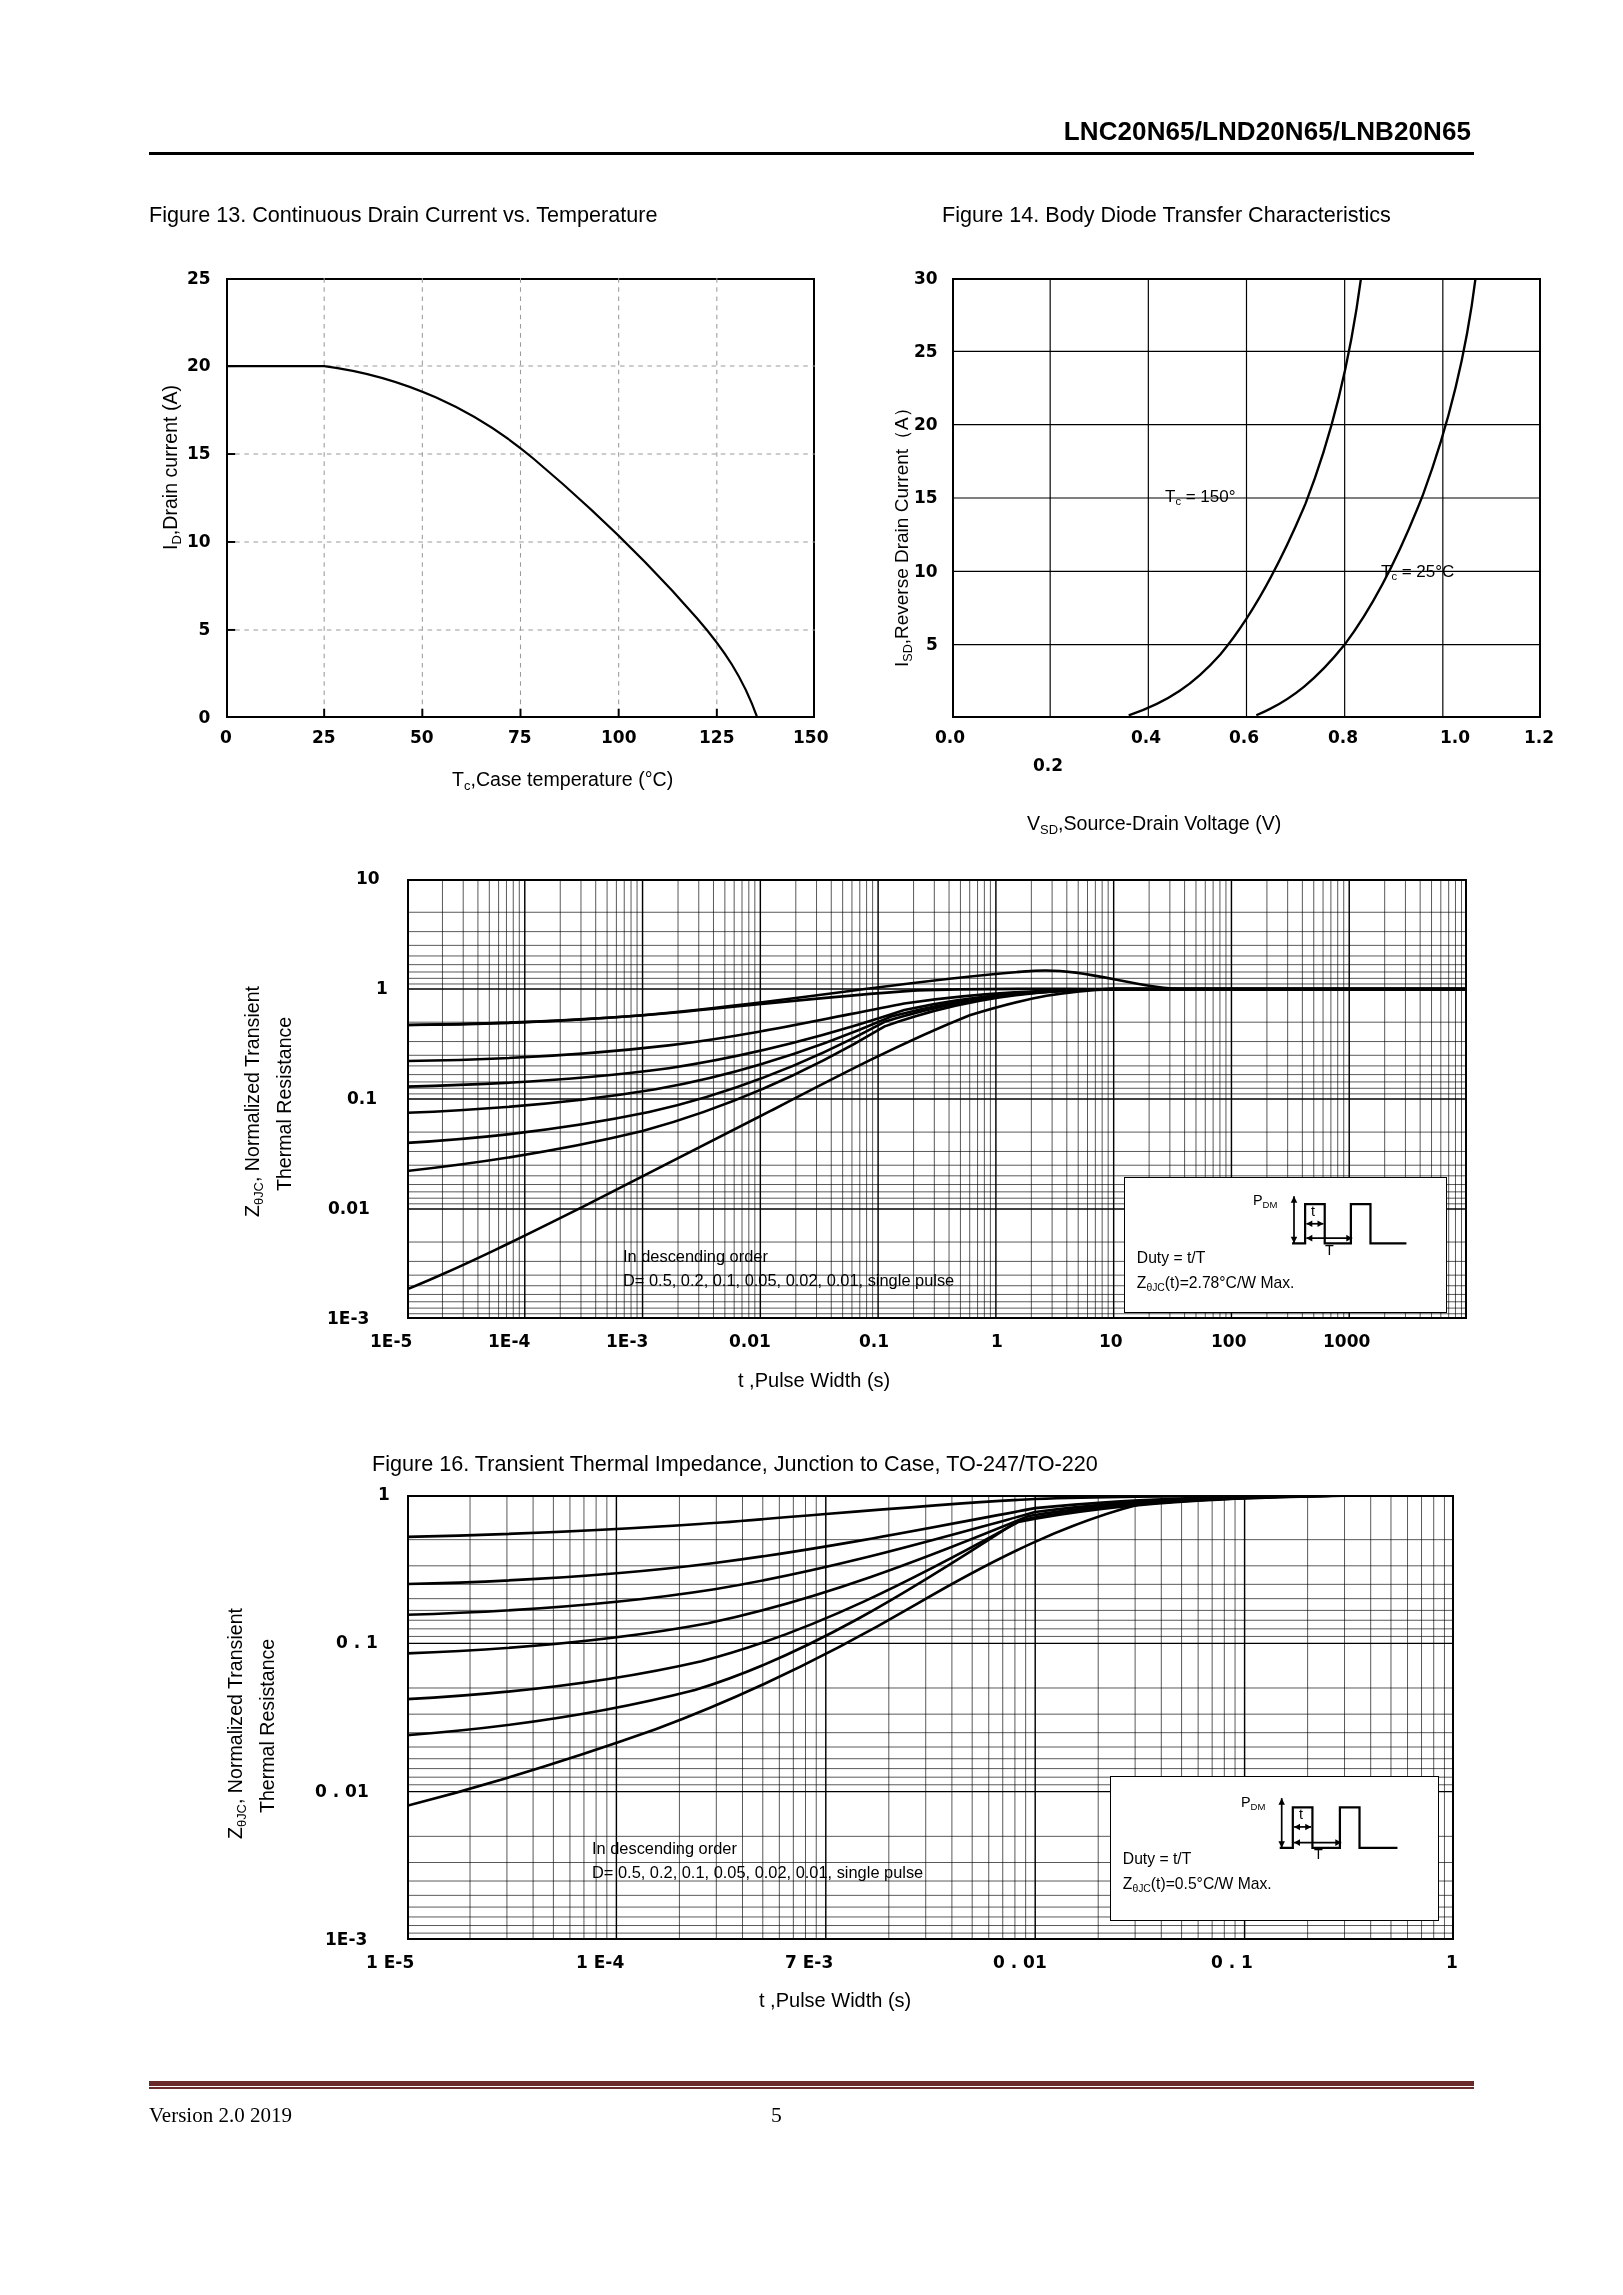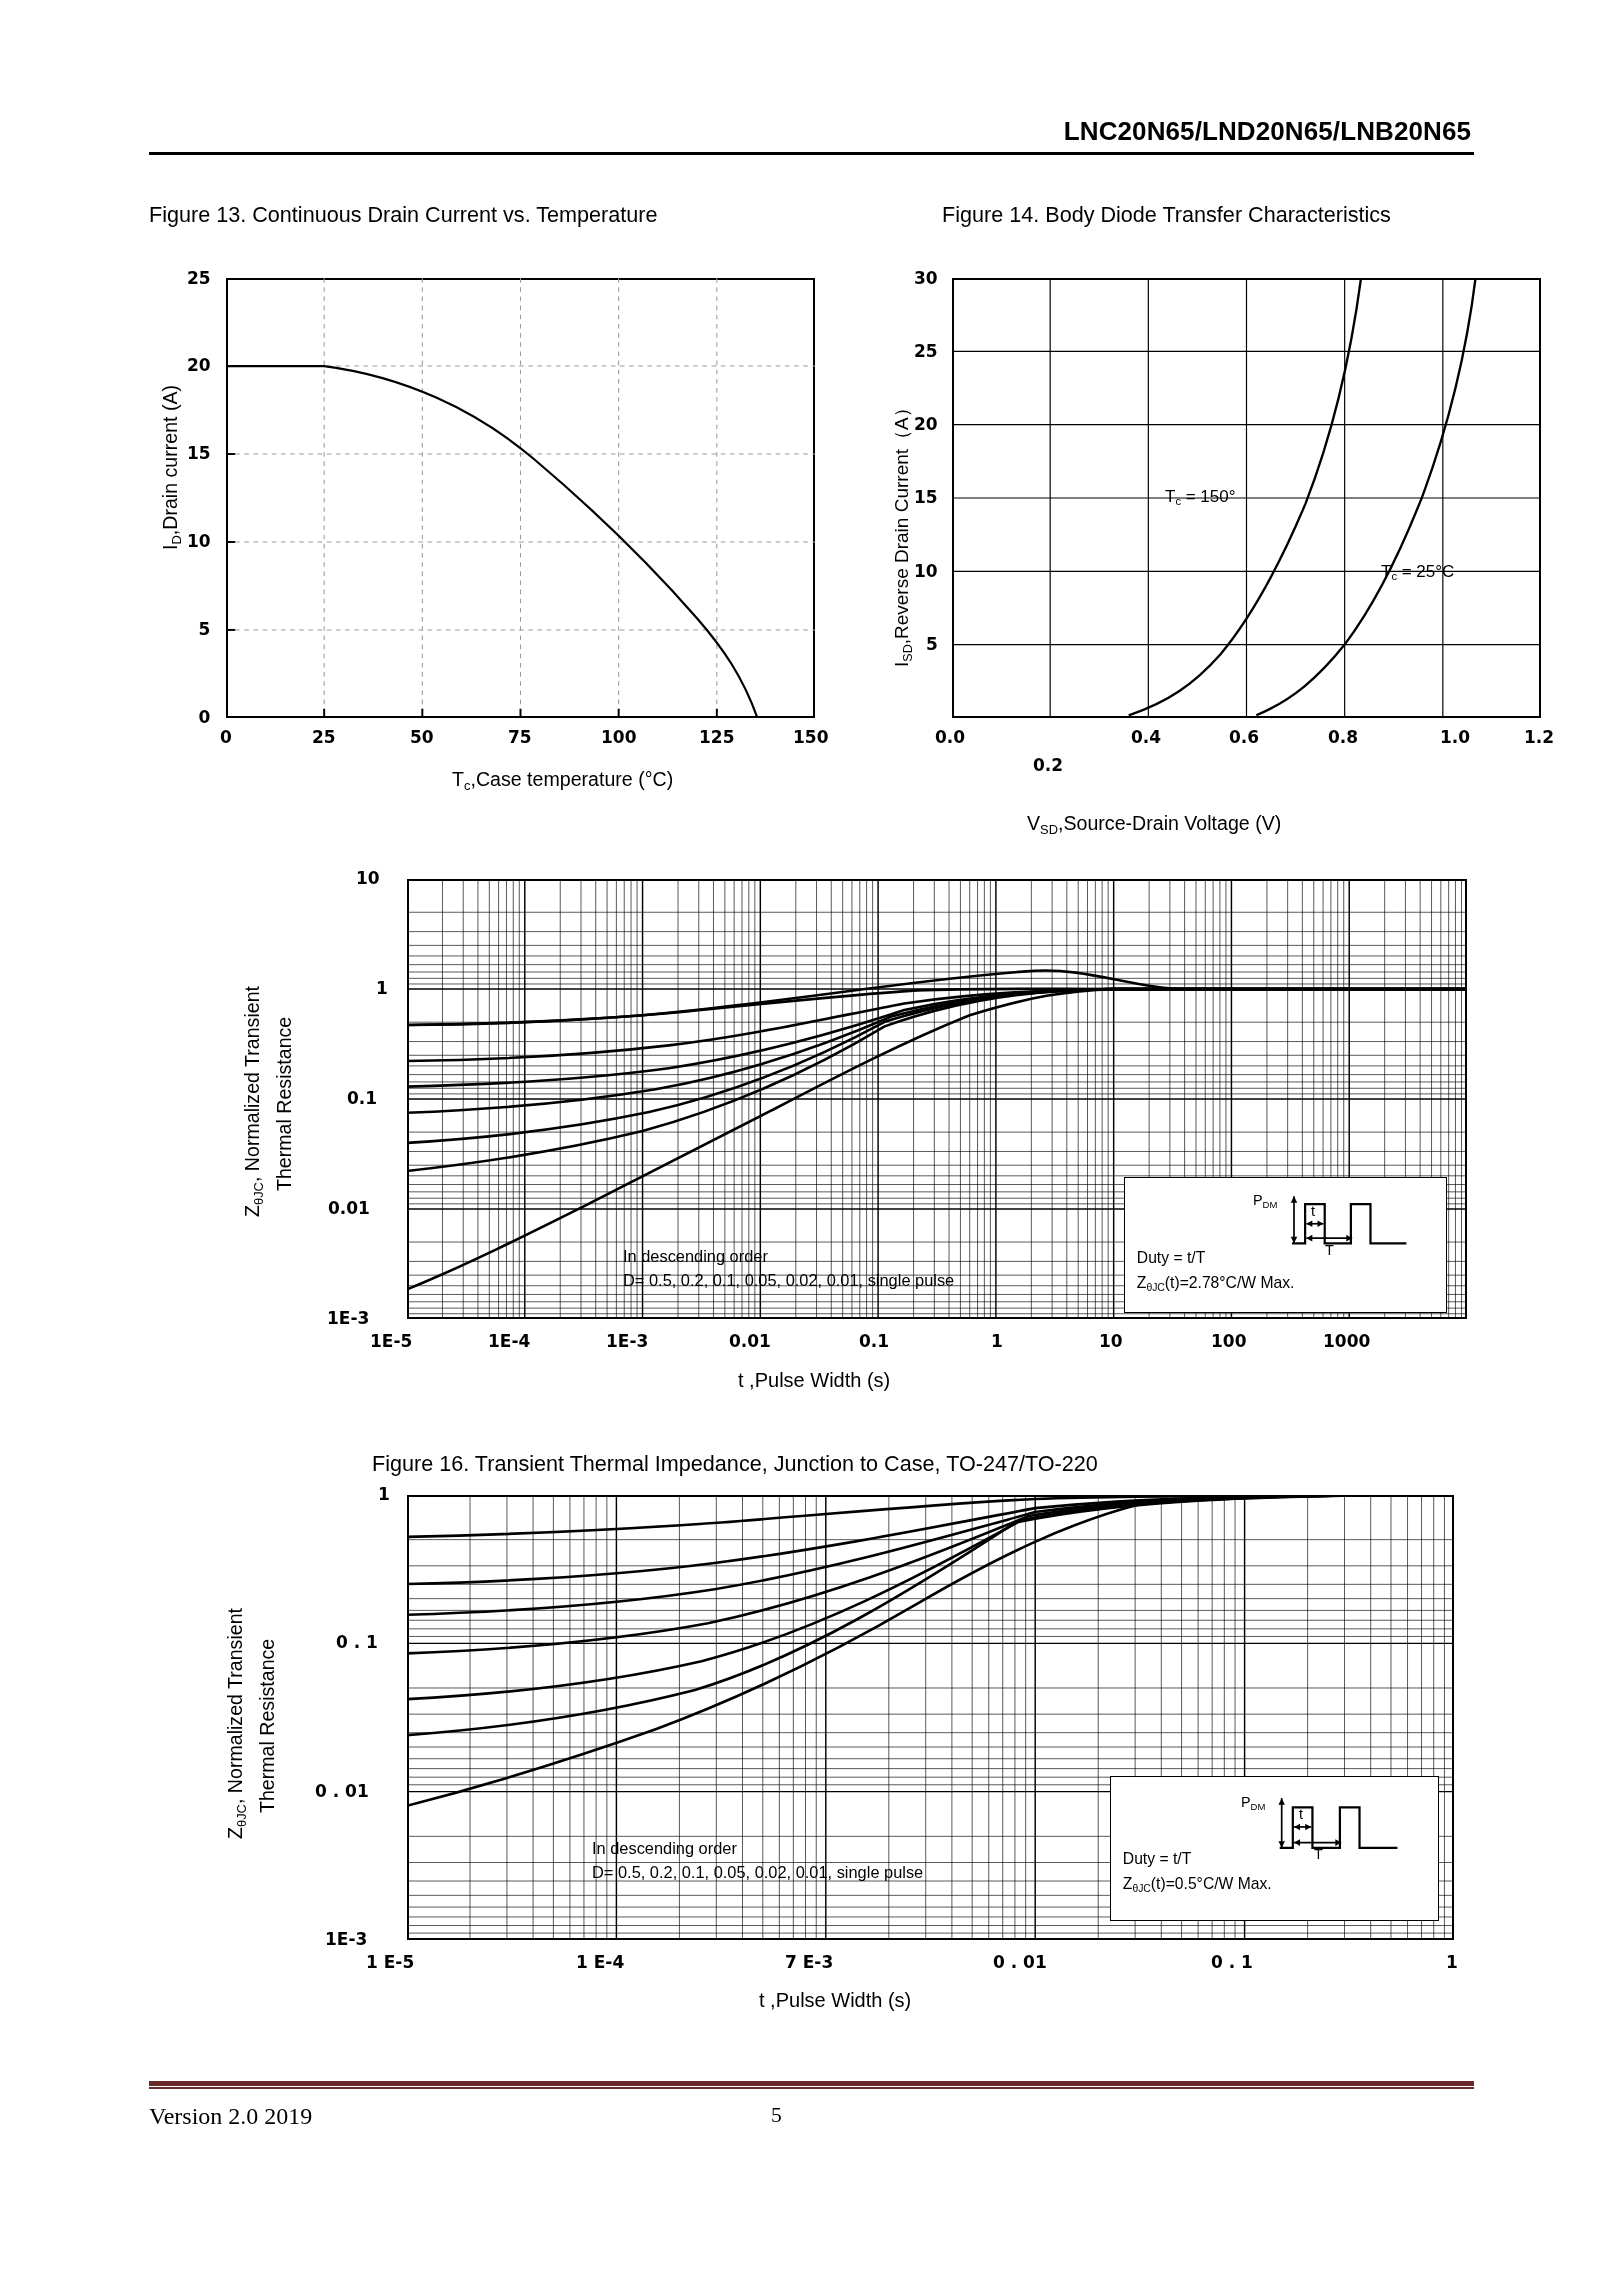--- a/index.html
+++ b/index.html
@@ -20,21 +20,21 @@
     white-space:nowrap;
   }
   .hdr-rule {
     position:absolute; left:149px; right:149px; top:152px;
     height:2.6px; background:#000;
   }
 
   
   .ftr-rule1 { position:absolute; left:149px; right:149px; top:2081px; height:4.6px; background:#6b2a2a; }
   .ftr-rule2 { position:absolute; left:149px; right:149px; top:2087px; height:2px; background:#6b2a2a; }
-  .ftr-left { position:absolute; left:149px; top:2103px; font-family:"Liberation Serif", serif; font-size:24px; }
+  .ftr-left { position:absolute; left:149px; top:2103px; font-family:"Liberation Serif", serif; font-size:21px; }
   .ftr-page { position:absolute; left:771px; top:2103px; font-family:"Liberation Serif", serif; font-size:21.6px; }
 
   
   .cap { position:absolute; font-size:21.6px; white-space:nowrap; }
 
   
   .plot { position:absolute; box-sizing:border-box; }
   .plot .frame { position:absolute; inset:0; border:2px solid #000; background:#fff; }
   .ticklab { position:absolute; font-size:17px; font-weight:bold; color:#000; white-space:nowrap; font-family:"DejaVu Sans", sans-serif;}
   .vlabel { position:absolute; transform-origin:0 0; white-space:nowrap; font-size:19.6px; }

